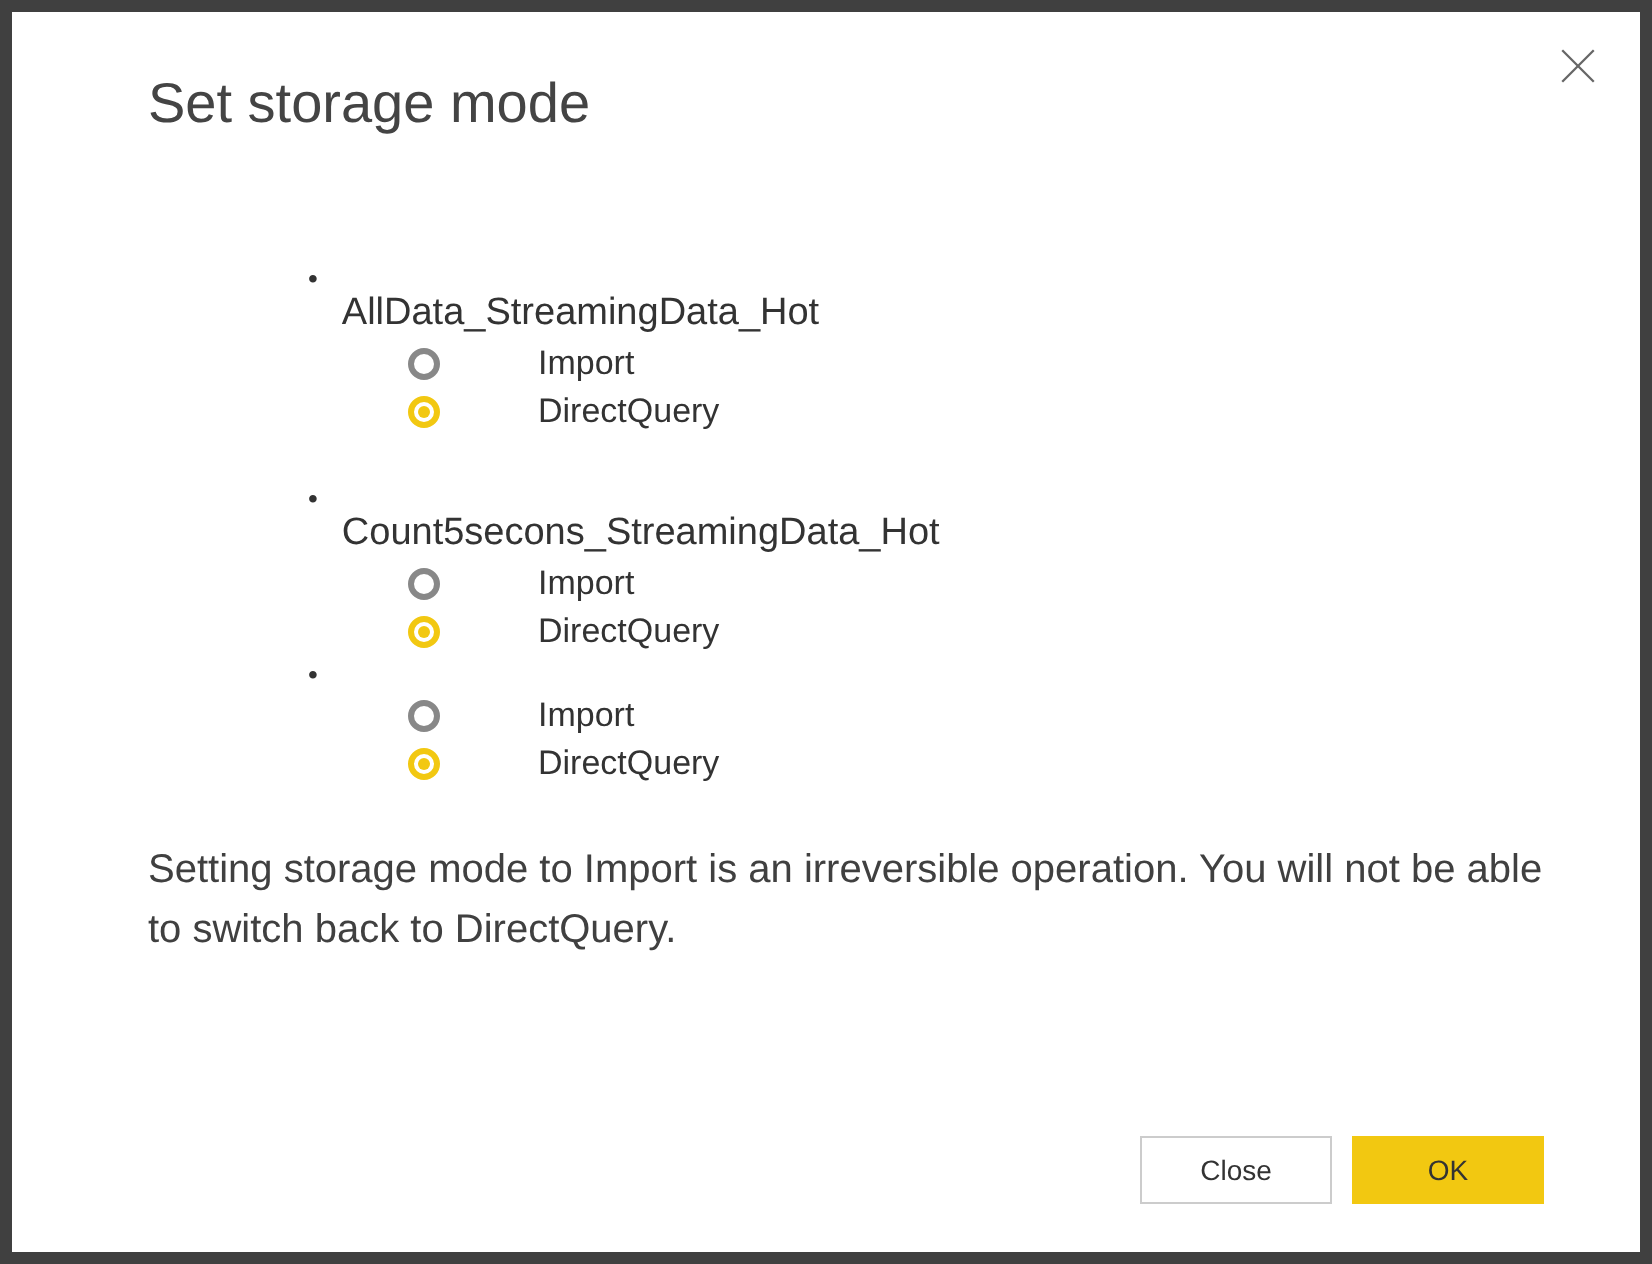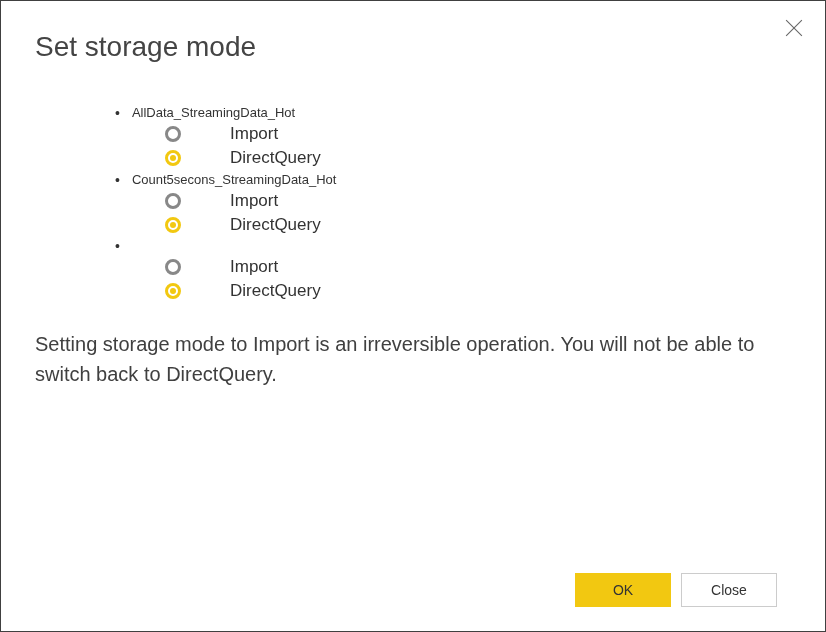--- a/index.html
+++ b/index.html
@@ -11,22 +11,22 @@
       font-family: "Segoe UI", "Segoe UI Light", Arial, sans-serif;
       background: #fff;
       width: 826px;
       height: 632px;
       position: relative;
       color: #333;
     }
     .dialog {
       width: 100%;
       height: 100%;
-      padding: 30px 48px 24px 34px;
-      border: 1px solid #404040;
+      padding: 30px 48px 24px 68px;
+      border: 6px solid #404040;
       position: relative;
     }
     .close-x {
       position: absolute;
       top: 18px;
       right: 22px;
       width: 18px;
       height: 18px;
       cursor: pointer;
     }
@@ -58,22 +58,23 @@
       align-items: center;
       margin-bottom: 4px;
     }
     .bullet {
       font-size: 14px;
       color: #333;
       margin-right: 12px;
       line-height: 1;
     }
     .table-name {
-      font-size: 13px;
-      color: #333;
+      font-size: 19px;
+      color: #333;
+      margin-top: 36px;
     }
     .options {
       margin-left: 50px;
     }
     .option-row {
       display: flex;
       align-items: center;
       margin-bottom: 4px;
       cursor: pointer;
       gap: 41px;
@@ -200,17 +201,17 @@
           <span class="option-label">DirectQuery</span>
         </div>
       </div>
     </div>
 
   </div>
 
   <p class="warning">Setting storage mode to Import is an irreversible operation. You will not be able to switch back to DirectQuery.</p>
 
   <div class="button-row">
+    <button class="btn">Close</button>
     <button class="btn primary">OK</button>
-    <button class="btn">Close</button>
   </div>
 
 </div>
 
 </body></html>

